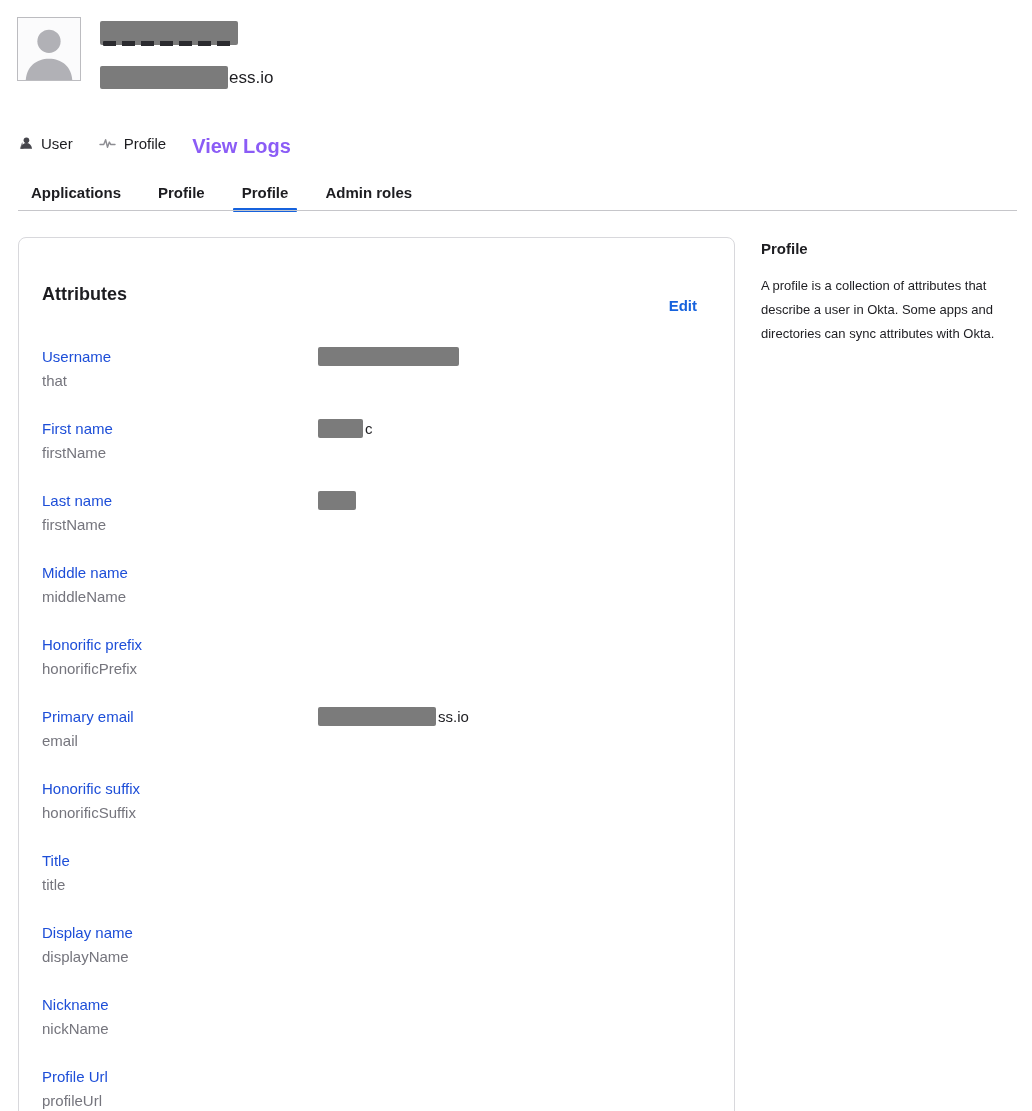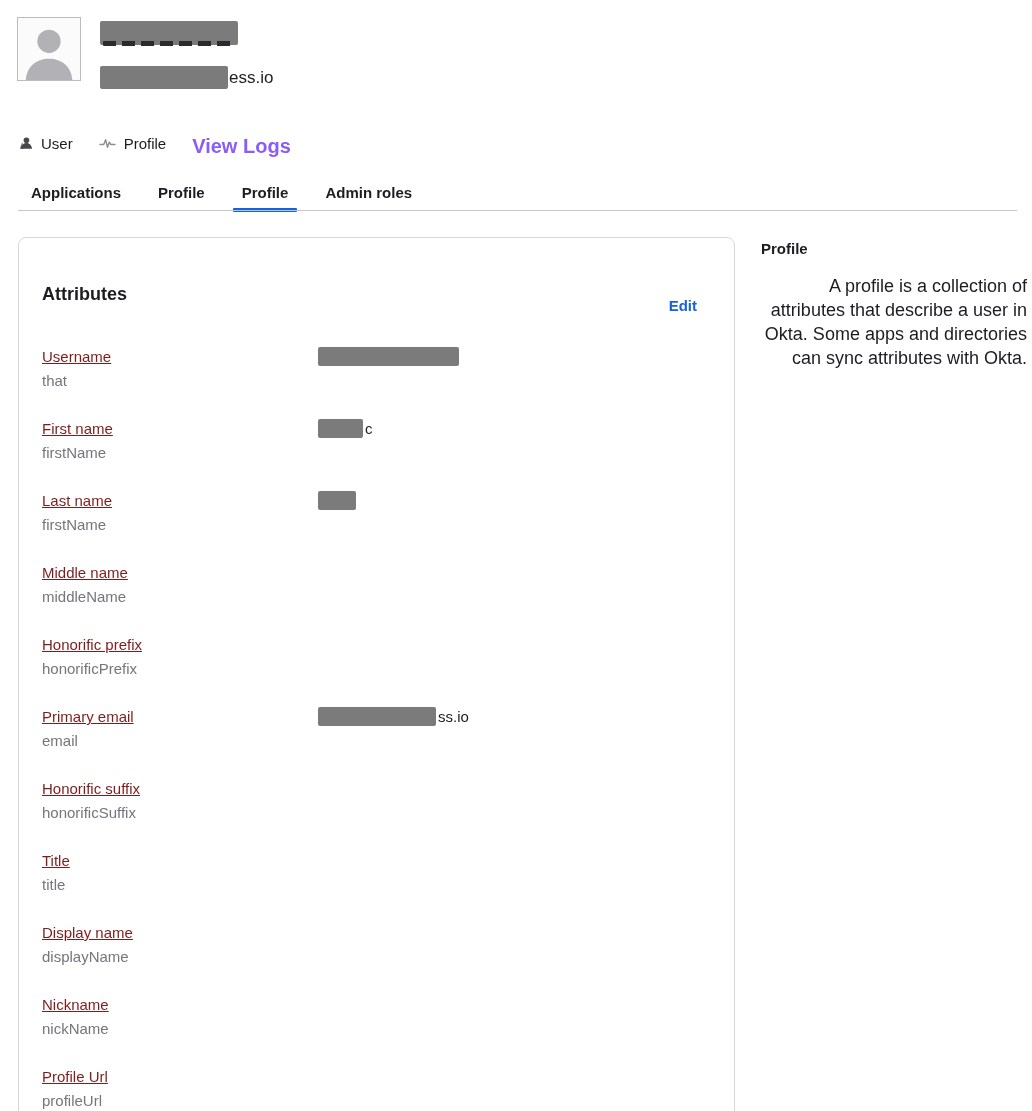--- a/index.html
+++ b/index.html
@@ -40,35 +40,35 @@
   .card { position:absolute; left:18px; top:237px; width:717px; height:1200px;
           background:#fff; border:1px solid #d8d8dc; border-radius:8px; }
   .card-head { display:flex; align-items:center; justify-content:space-between;
                padding:36px 37px 0 23px; }
   .card-title { font-size:18px; font-weight:bold; color:#1d1d21; }
   .edit-link { font-size:15px; font-weight:bold; color:#1662dd; text-decoration:none; cursor:pointer;margin-top:23px; }
 
   .attr-rows { margin-top:31px; padding-left:23px; }
   .attr-row { display:flex; margin-bottom:24px; }
   .attr-labels { width:276px; flex:none; }
-  .attr-label { font-size:15px; line-height:24px; color:#7f1d1d;text-decoration:underline; }
+  .attr-label { font-size:15px; line-height:24px; color:#1d4ed8; }
   .attr-key { font-size:15px; line-height:24px; color:#75757d; }
   .attr-value { display:flex; align-items:flex-start; padding-top:2px; }
   .redact-bar { height:19px; background:#7b7b7b; border-radius:2px; flex:none; }
   .frag { font-size:15px; line-height:19px; color:#1d1d21; margin-left:2px; }
 
   .w-username { width:141px; }
   .w-first { width:45px; }
   .w-last { width:38px; }
   .w-email { width:118px; }
 
   
   .side { position:absolute; left:761px; top:240px; width:266px; }
   .side-title { font-size:15px; font-weight:bold; color:#1d1d21; }
-  .side-desc { margin-top:17px; font-size:18px; line-height:24px; color:#1d1d21;text-align:right; }
+  .side-desc { margin-top:17px; font-size:13px; line-height:24px; color:#1d1d21; }
 </style>
 </head>
 <body>
 
 <div class="page">
 
   <div class="avatar">
     <svg viewBox="0 0 64 64">
       <circle cx="32" cy="24" r="12" fill="#b1b1b6"></circle>
       <path d="M8 64c1-14 11-22 24-22s23 8 24 22z" fill="#b1b1b6"></path>

